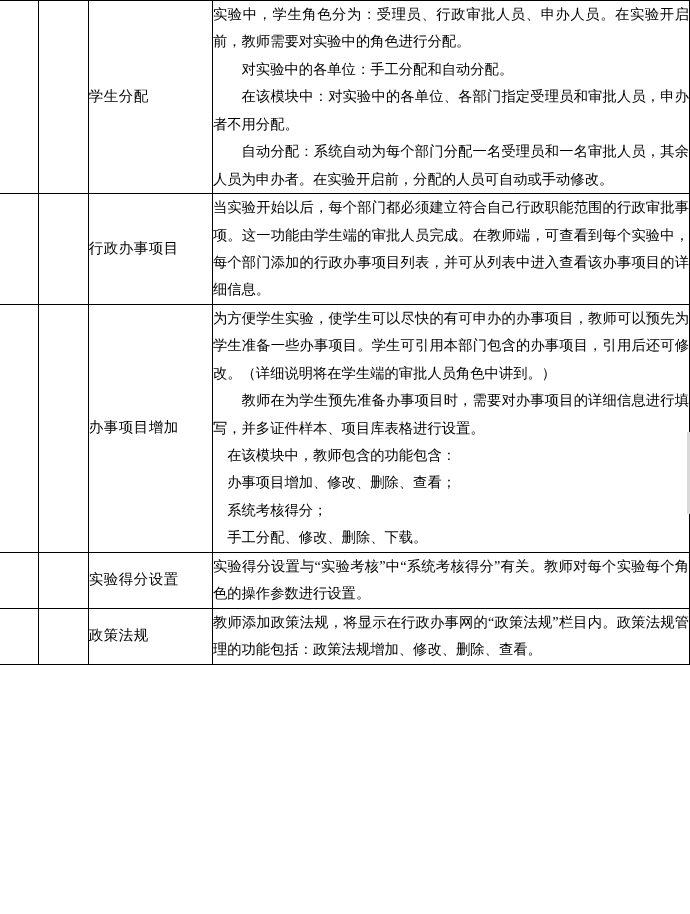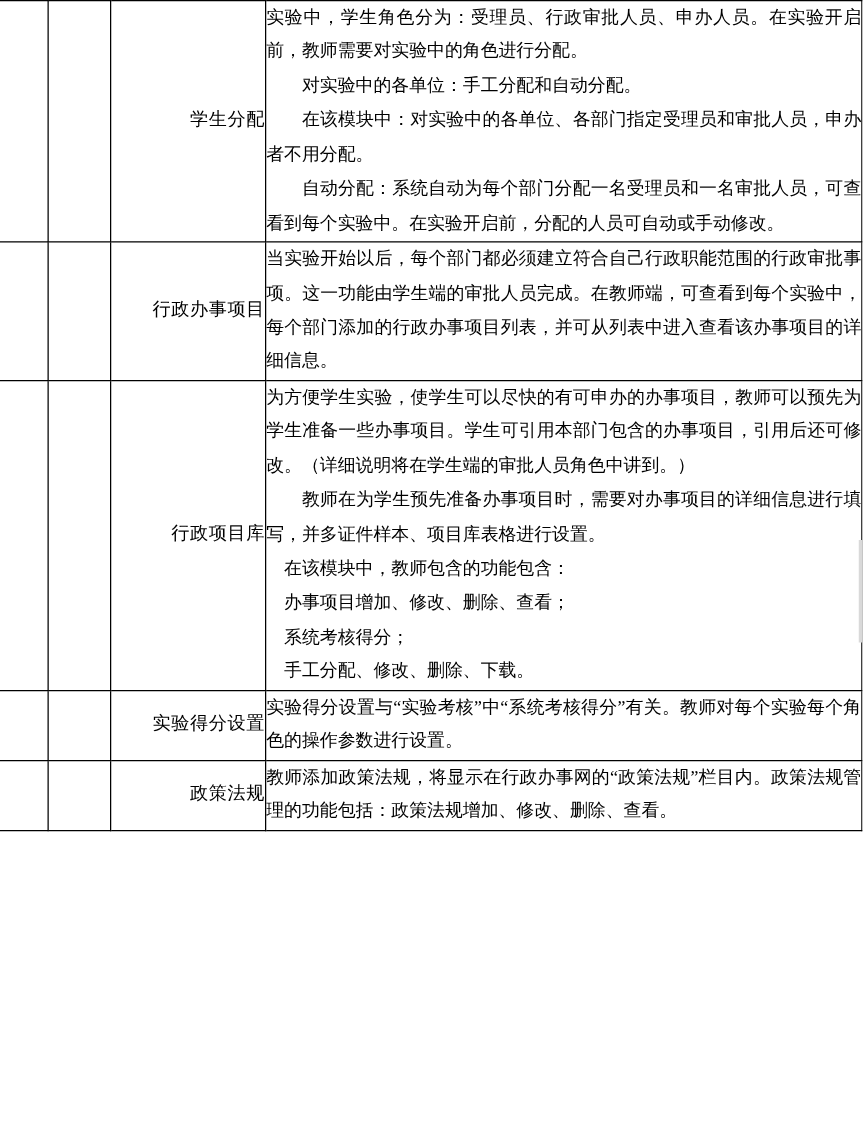--- a/index.html
+++ b/index.html
@@ -37,21 +37,21 @@
   col.c4 { width: 476px; }
 
   td.col-empty {
     border-top: none;
     border-bottom: none;
   }
   td.col-empty.first {
     border-left: none;
   }
   .name-cell {
-    text-align: right;
+    text-align: left;
     font-size: 14.5px;
     line-height: 1.5;
     letter-spacing: 0.5px;
     padding: 4px 2px;
   }
   .desc-cell {
     padding: 9px 12px 10px 10px;
     font-size: 14.3px;
     line-height: 1.92;
     text-align: justify;
@@ -92,37 +92,37 @@
     <tbody>
 
       <tr>
         <td class="col-empty first"></td>
         <td class="col-empty"></td>
         <td class="name-cell">学生分配</td>
         <td class="desc-cell">
           <p>实验中，学生角色分为：受理员、行政审批人员、申办人员。在实验开启前，教师需要对实验中的角色进行分配。</p>
           <p class="indent">对实验中的各单位：手工分配和自动分配。</p>
           <p class="indent">在该模块中：对实验中的各单位、各部门指定受理员和审批人员，申办者不用分配。</p>
-          <p class="indent">自动分配：系统自动为每个部门分配一名受理员和一名审批人员，可查看到每个实验中。在实验开启前，分配的人员可自动或手动修改。</p>
+          <p class="indent">自动分配：系统自动为每个部门分配一名受理员和一名审批人员，其余人员为申办者。在实验开启前，分配的人员可自动或手动修改。</p>
         </td>
       </tr>
 
       <tr>
         <td class="col-empty first"></td>
         <td class="col-empty"></td>
         <td class="name-cell">行政办事项目</td>
         <td class="desc-cell">
           <p>当实验开始以后，每个部门都必须建立符合自己行政职能范围的行政审批事项。这一功能由学生端的审批人员完成。在教师端，可查看到每个实验中，每个部门添加的行政办事项目列表，并可从列表中进入查看该办事项目的详细信息。</p>
         </td>
       </tr>
 
       <tr>
         <td class="col-empty first"></td>
         <td class="col-empty"></td>
-        <td class="name-cell">行政项目库</td>
+        <td class="name-cell">办事项目增加</td>
         <td class="desc-cell">
           <p>为方便学生实验，使学生可以尽快的有可申办的办事项目，教师可以预先为学生准备一些办事项目。学生可引用本部门包含的办事项目，引用后还可修改。（详细说明将在学生端的审批人员角色中讲到。）</p>
           <p class="indent">教师在为学生预先准备办事项目时，需要对办事项目的详细信息进行填写，并多证件样本、项目库表格进行设置。</p>
           <p class="indent1">在该模块中，教师包含的功能包含：</p>
           <p class="indent1">办事项目增加、修改、删除、查看；</p>
           <p class="indent1">系统考核得分；</p>
           <p class="indent1">手工分配、修改、删除、下载。</p>
         </td>
       </tr>
 

